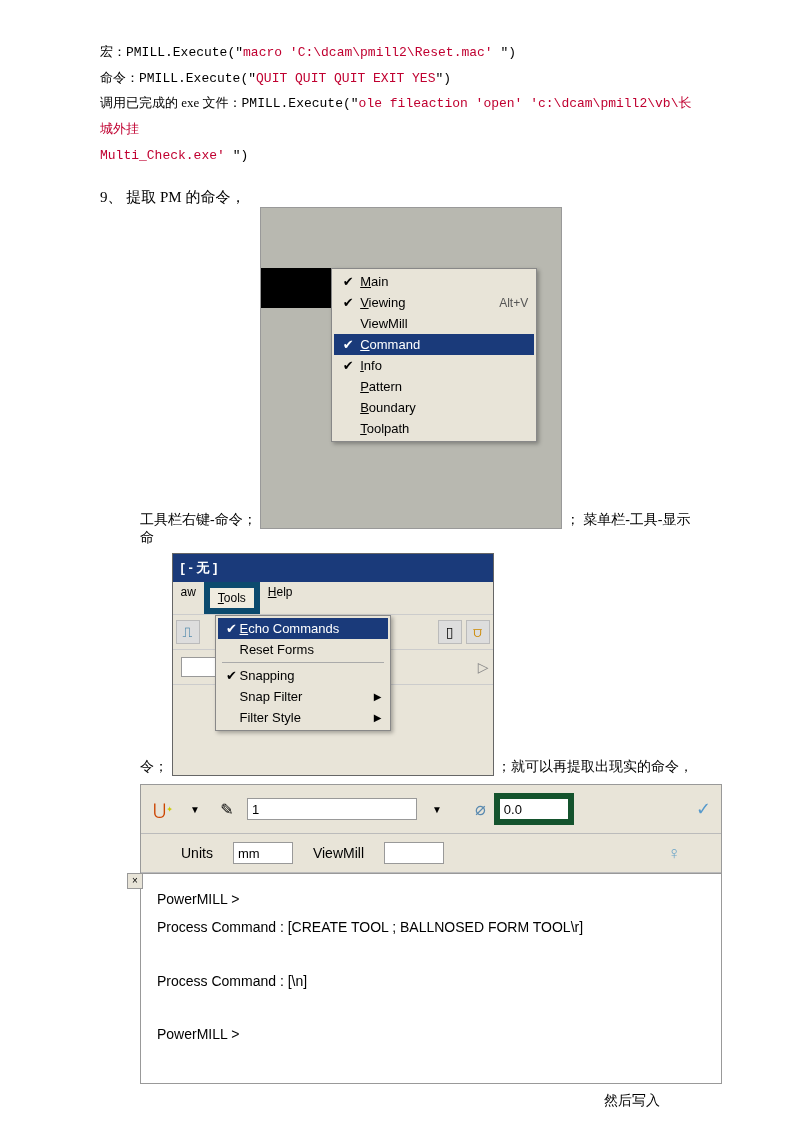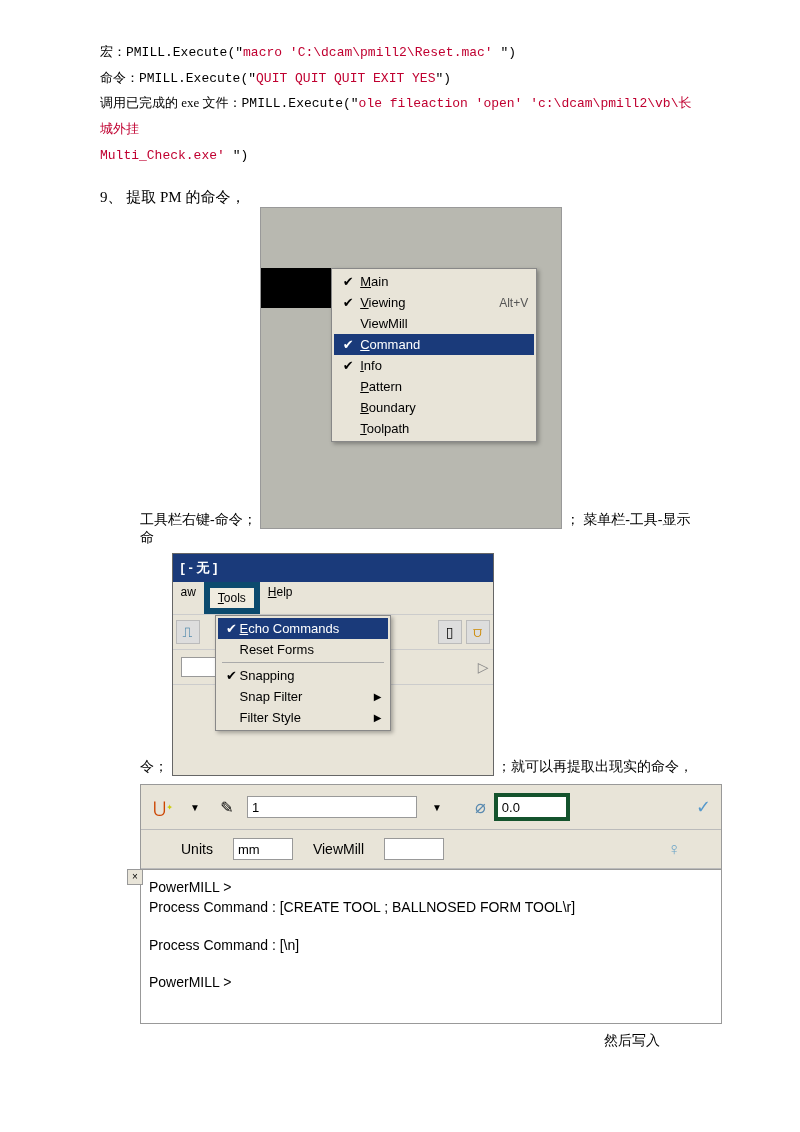--- a/index.html
+++ b/index.html
@@ -39,28 +39,28 @@
 .sc2-row2{display:flex;align-items:center;padding:4px;border-top:1px solid #ccc;height:26px}
 .sc2-row2 .inp{background:#fff;border:1px solid #999;width:130px;height:18px;margin-left:4px}
 .sc2-row2 .tri{color:#888;margin-left:8px;font-size:14px}
 .sc2-spacer{height:90px;border-top:1px solid #ccc}
 
 .sc3{border:1px solid #999;width:580px;margin:8px 0;background:#e8e4d8;font-family:Tahoma,sans-serif;font-size:12px}
 .sc3-tb1{display:flex;align-items:center;padding:8px 10px;border-bottom:1px solid #bbb;gap:8px}
 .sc3-tb1 .ic{width:24px;height:24px;display:inline-flex;align-items:center;justify-content:center;font-size:16px}
 .sc3-tb1 .num{background:#fff;border:1px solid #999;width:160px;height:20px;padding:0 4px;font-size:13px;display:flex;align-items:center}
 .sc3-tb1 .slash{color:#5a8ab0;font-size:18px}
-.sc3-tb1 .val{background:#fff;border:4px solid #14532d;width:60px;height:20px;padding:0 4px;font-size:13px;display:flex;align-items:center}
+.sc3-tb1 .val{background:#fff;border:6px solid #14532d;width:60px;height:20px;padding:0 4px;font-size:13px;display:flex;align-items:center}
 .sc3-tb1 .brush{color:#59c;font-size:18px}
 .sc3-tb2{display:flex;align-items:center;padding:8px 40px;border-bottom:1px solid #bbb;gap:20px;font-size:14px}
 .sc3-tb2 .fld{background:#fff;border:1px solid #999;min-width:50px;height:20px;padding:0 4px;display:inline-flex;align-items:center;font-size:13px}
 .sc3-tb2 .bulb{color:#68a3c7;font-size:18px}
 .sc3-console{background:#fff;padding:8px 8px 30px 8px;font-family:Tahoma,sans-serif;font-size:14px;border-top:1px solid #999;line-height:1.4;position:relative}
 .sc3-console .x{position:absolute;left:-14px;top:-1px;width:14px;height:14px;background:#e8e4d8;border:1px solid #999;font-size:10px;display:flex;align-items:center;justify-content:center}
-.sc3-console p{margin:0}
+.sc3-console p{margin:8px}
 .sc3-console .gap{height:18px}
 .trail{text-align:right;padding-right:40px;}
 </style>
 </head>
 <body>
 
 <div class="page">
 
   <div class="codeblock">
     <div>

